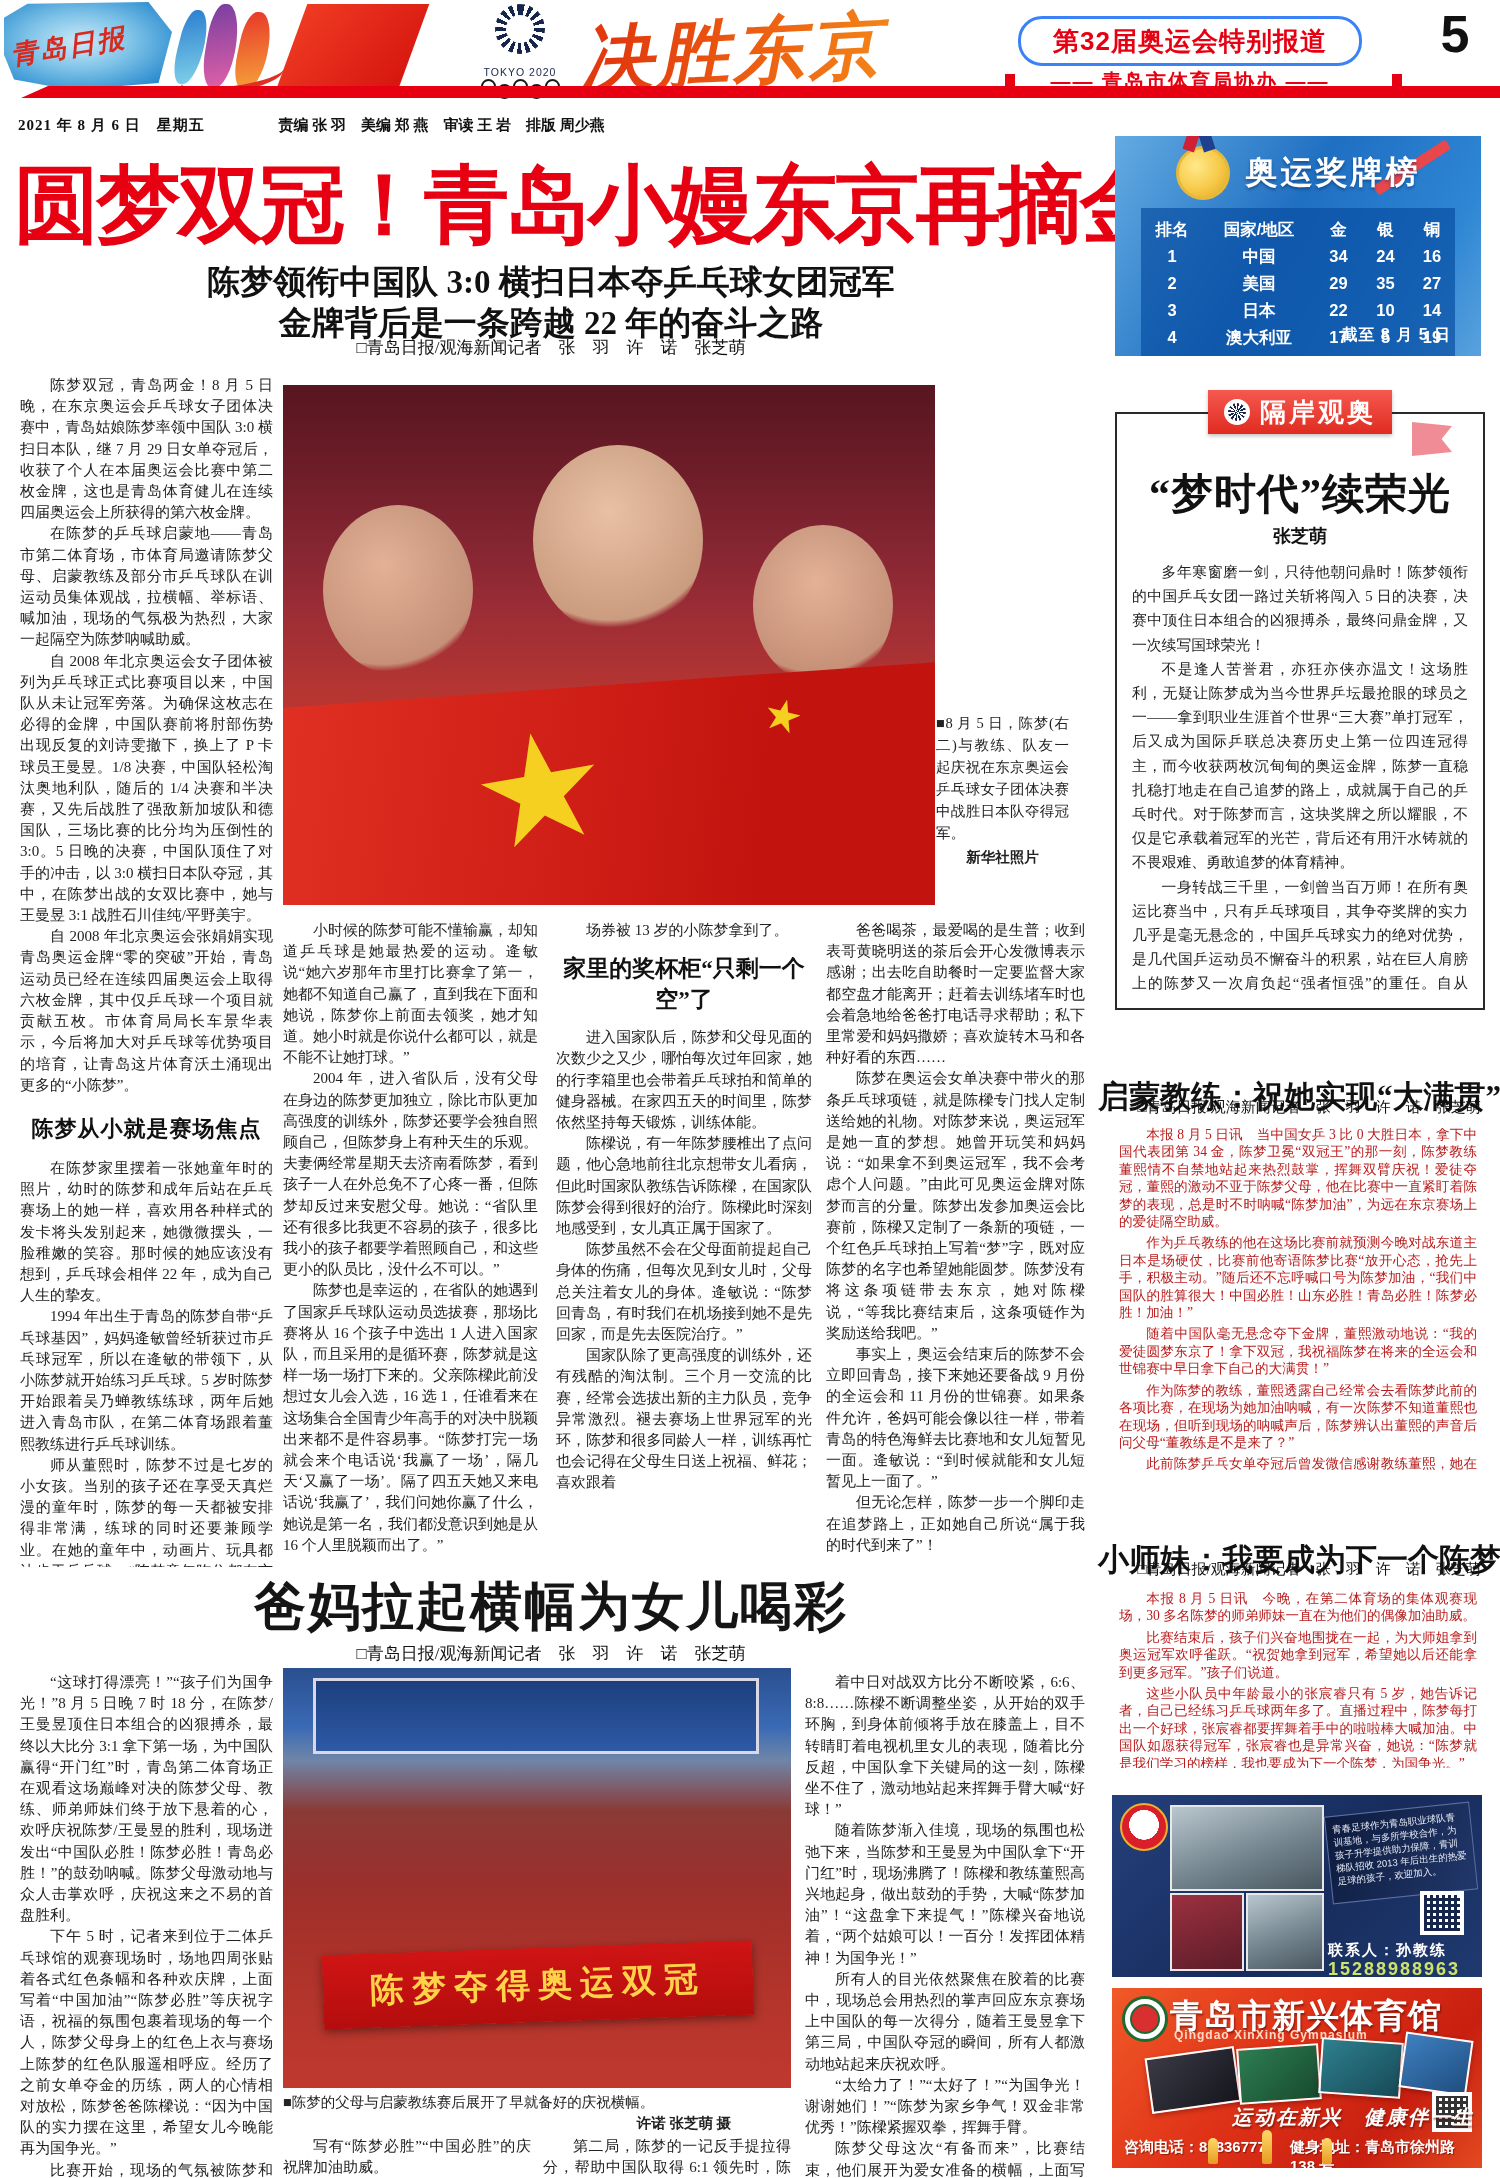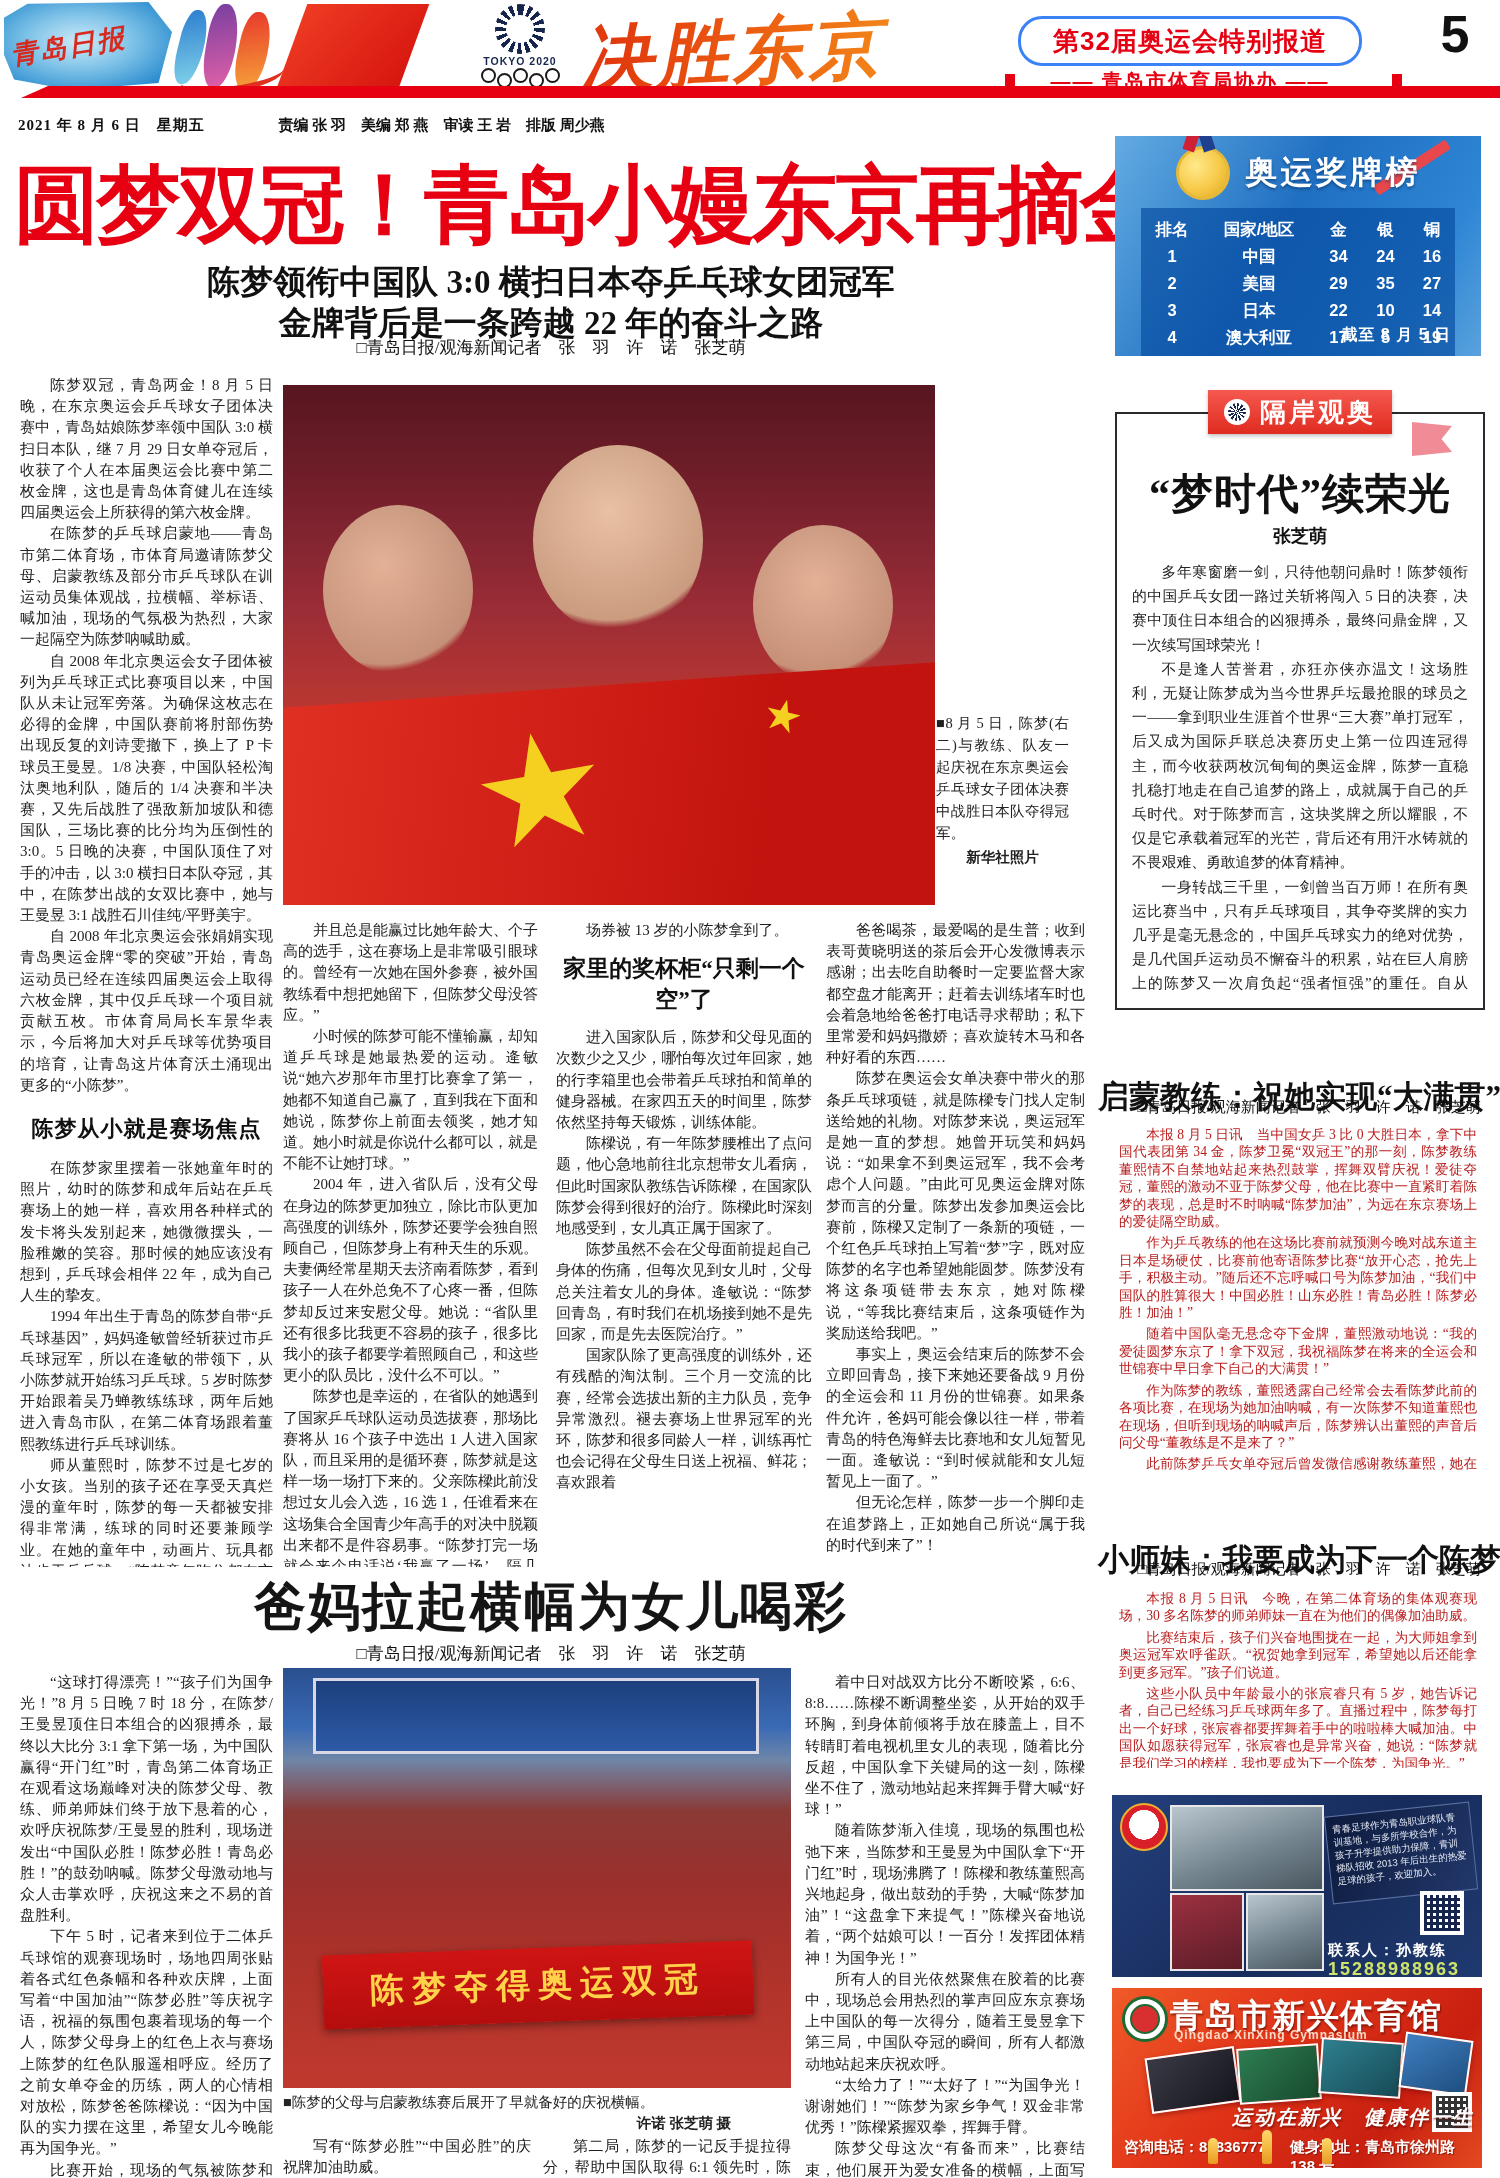--- a/index.html
+++ b/index.html
@@ -17,21 +17,21 @@
   .runners i{position:absolute;display:block;border-radius:40% 60% 50% 50%;}
   .r1{left:6px;top:8px;width:26px;height:74px;background:linear-gradient(170deg,#2d7fd0,#7fd0e8);transform:skewX(-14deg);}
   .r2{left:34px;top:2px;width:30px;height:84px;background:linear-gradient(170deg,#7a3fa0,#e060a8);transform:skewX(-10deg);}
   .r3{left:66px;top:10px;width:30px;height:78px;background:linear-gradient(170deg,#e8392a,#f5a33a);transform:skewX(-12deg);}
   .swoosh{left:8px;top:58px;width:104px;height:26px;border-bottom:6px solid #e03020;border-radius:50%;transform:rotate(-8deg);}
   .red-para{left:292px;top:4px;width:122px;height:84px;background:linear-gradient(120deg,#ef3b23,#d6160f);transform:skewX(-20deg);}
   .tokyo{left:462px;top:4px;width:116px;height:90px;text-align:center;font-family:"Liberation Sans","DejaVu Sans",sans-serif;}
   .tokyo-emblem{margin:0 auto;width:50px;height:50px;border-radius:50%;
     background:repeating-conic-gradient(#15254b 0 11deg,#fff 11deg 22deg);position:relative;}
   .tokyo-emblem:after{content:"";position:absolute;left:11px;top:11px;width:28px;height:28px;border-radius:50%;background:#fff;}
-  .tokyo-label{font-size:10.5px;font-weight:bold;color:#15254b;letter-spacing:1px;margin-top:1px;}
+  .tokyo-label{font-size:10.5px;font-weight:normal;color:#15254b;letter-spacing:1px;margin-top:12px;}
   .rings{display:flex;justify-content:center;gap:1px;margin-top:1px;}
   .rings b{width:11px;height:11px;border-radius:50%;border:2px solid;display:block;background:transparent;}
   .rg1{border-color:#0085c7;} .rg2{border-color:#111;} .rg3{border-color:#df0024;}
   .rg4{border-color:#f4c300;margin-top:5px;} .rg5{border-color:#009f3d;margin-top:5px;}
   .mast-title{left:580px;top:2px;width:430px;height:92px;font-size:72px;font-weight:900;font-style:italic;
     letter-spacing:4px;transform:rotate(-3deg);
     background:linear-gradient(100deg,#e23a0e 10%,#ef6912 50%,#f5a623 95%);
     -webkit-background-clip:text;background-clip:text;color:transparent;white-space:nowrap;}
   .special-box{left:1018px;top:16px;width:338px;height:44px;border:3px solid #3b82f6;border-radius:24px;
     color:#e60012;font-weight:900;font-size:26px;display:flex;align-items:center;justify-content:center;
@@ -233,21 +233,20 @@
     <div class="flag"></div>
     <div class="star-big">★</div>
     <div class="star-sm">★</div>
   </div>
   <div class="abs caption1">
     <span>■8 月 5 日，陈梦(右二)与教练、队友一起庆祝在东京奥运会乒乓球女子团体决赛中战胜日本队夺得冠军。</span>
     <div class="cred">新华社照片</div>
   </div>
 
   <div class="col" style="left:283px;top:920px;width:255px;height:647px;">
-      <p>并且总是能赢过比她年龄大、个子高的选手，这在赛场上是非常吸引眼球的。曾经有一次她在国外参赛，被外国教练看中想把她留下，但陈梦父母没答应。”</p>
       <p>小时候的陈梦可能不懂输赢，却知道乒乓球是她最热爱的运动。逄敏说“她六岁那年市里打比赛拿了第一，她都不知道自己赢了，直到我在下面和她说，陈梦你上前面去领奖，她才知道。她小时就是你说什么都可以，就是不能不让她打球。”</p>
       <p>2004 年，进入省队后，没有父母在身边的陈梦更加独立，除比市队更加高强度的训练外，陈梦还要学会独自照顾自己，但陈梦身上有种天生的乐观。夫妻俩经常星期天去济南看陈梦，看到孩子一人在外总免不了心疼一番，但陈梦却反过来安慰父母。她说：“省队里还有很多比我更不容易的孩子，很多比我小的孩子都要学着照顾自己，和这些更小的队员比，没什么不可以。”</p>
       <p>陈梦也是幸运的，在省队的她遇到了国家乒乓球队运动员选拔赛，那场比赛将从 16 个孩子中选出 1 人进入国家队，而且采用的是循环赛，陈梦就是这样一场一场打下来的。父亲陈樑此前没想过女儿会入选，16 选 1，任谁看来在这场集合全国青少年高手的对决中脱颖出来都不是件容易事。“陈梦打完一场就会来个电话说‘我赢了一场’，隔几天‘又赢了一场’。隔了四五天她又来电话说‘我赢了’，我们问她你赢了什么，她说是第一名，我们都没意识到她是从 16 个人里脱颖而出了。”</p>
     </div>
 
   <div class="col" style="left:556px;top:920px;width:256px;height:647px;">
     <div>
         <p>场券被 13 岁的小陈梦拿到了。</p>
       </div>
     <h3 class="subhead2">家里的奖杯柜“只剩一个空”了</h3>

